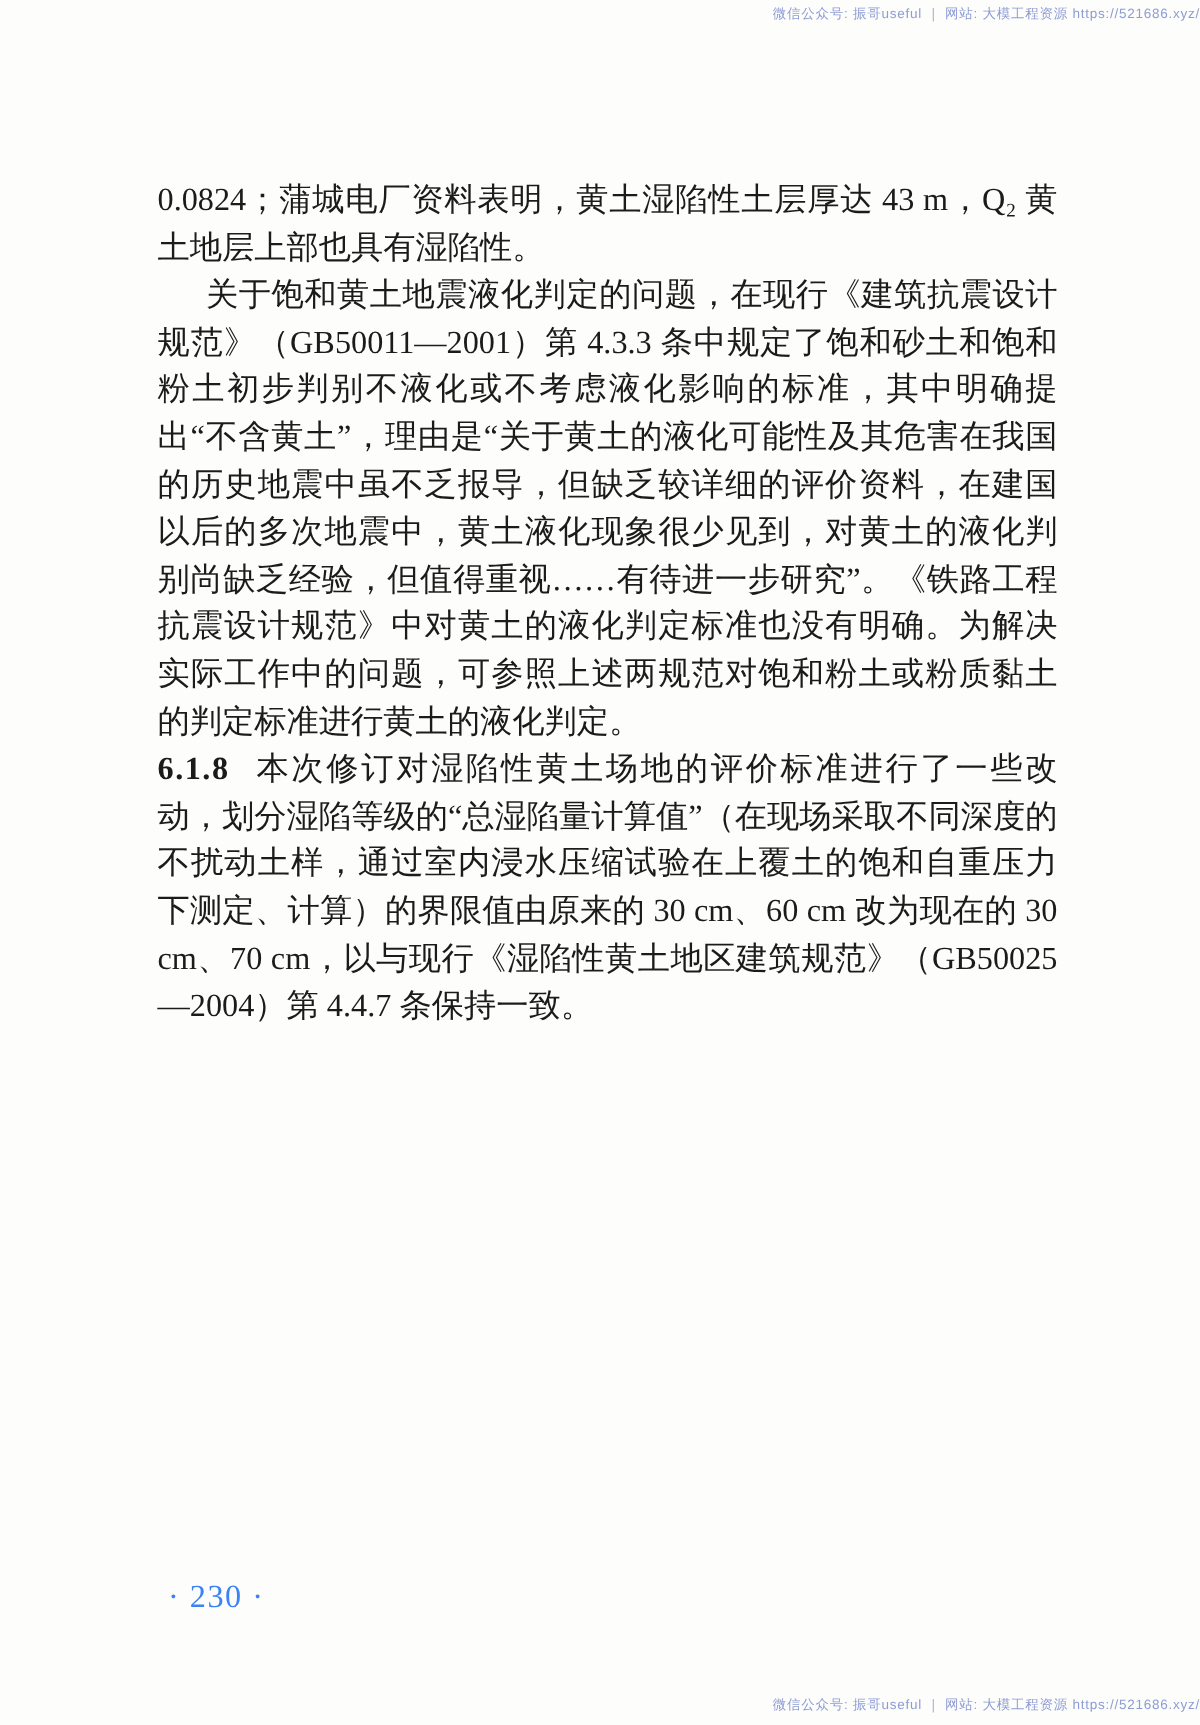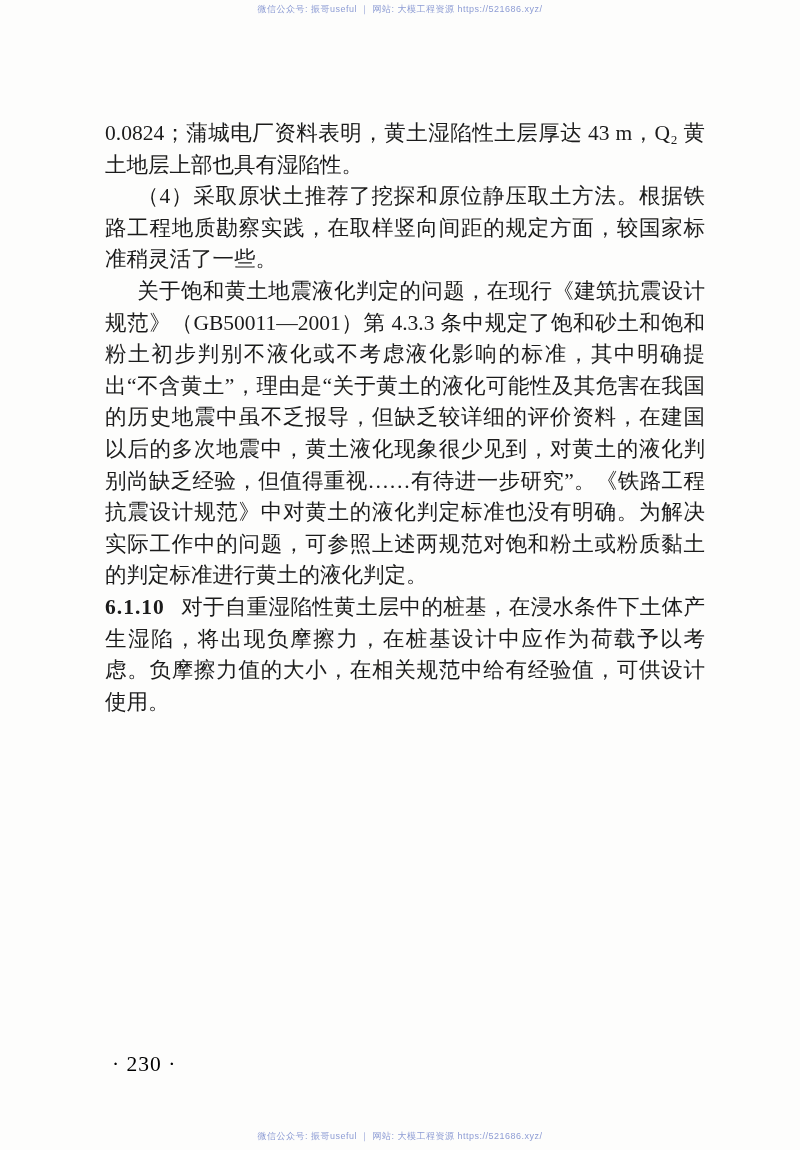--- a/index.html
+++ b/index.html
@@ -7,21 +7,21 @@
     width: 800px; height: 1150px;
     background: #fdfdfc;
     position: relative;
     overflow: hidden;
     font-family: "Liberation Serif", "DejaVu Serif", serif;
     color: #1b1b1b;
   }
   .watermark {
     position: absolute;
     left: 0; width: 800px;
-    text-align: center;
+    text-align: right;
     font-size: 9px;
     letter-spacing: 0.5px;
     color: #8d9cd4; 
     font-family: "Liberation Sans", "DejaVu Sans", sans-serif;
     white-space: nowrap;
   }
   .watermark.top { top: 3px; }
   .watermark.bottom { top: 1130px; }
   .content {
     position: absolute;
@@ -37,35 +37,34 @@
   .sec {
     font-weight: bold;
     letter-spacing: 1px;
   }
   .sec:not(:empty) { margin-right: 0.75em; }
   .page-number {
     position: absolute;
     left: 112px; top: 1052px;
     font-size: 21.5px;
     letter-spacing: 1px;
-    color: #000000;
+    color: #3b82f6;
   }
 </style>
 </head>
 <body>
 
 <div class="watermark top">微信公众号: 振哥useful ｜ 网站: 大模工程资源 https://521686.xyz/</div>
 
 <main class="content">
   <p class="para"><b class="sec"></b><span>0.0824；蒲城电厂资料表明，黄土湿陷性土层厚达 43 m，Q₂ 黄土地层上部也具有湿陷性。</span></p>
 
-  <p class="para indent"><b class="sec"></b><span>（4）采取原状土推荐了挖探和原位静压取土方法。根据铁路工程地质勘察实践，在取样竖向间距的规定方面，较国家标准稍灵活了一些。</span></p>
 
   <p class="para indent"><b class="sec"></b><span>关于饱和黄土地震液化判定的问题，在现行《建筑抗震设计规范》（GB50011—2001）第 4.3.3 条中规定了饱和砂土和饱和粉土初步判别不液化或不考虑液化影响的标准，其中明确提出“不含黄土”，理由是“关于黄土的液化可能性及其危害在我国的历史地震中虽不乏报导，但缺乏较详细的评价资料，在建国以后的多次地震中，黄土液化现象很少见到，对黄土的液化判别尚缺乏经验，但值得重视……有待进一步研究”。《铁路工程抗震设计规范》中对黄土的液化判定标准也没有明确。为解决实际工作中的问题，可参照上述两规范对饱和粉土或粉质黏土的判定标准进行黄土的液化判定。</span></p>
 
+  <p class="para"><b class="sec">6.1.8</b><span>本次修订对湿陷性黄土场地的评价标准进行了一些改动，划分湿陷等级的“总湿陷量计算值”（在现场采取不同深度的不扰动土样，通过室内浸水压缩试验在上覆土的饱和自重压力下测定、计算）的界限值由原来的 30 cm、60 cm 改为现在的 30 cm、70 cm，以与现行《湿陷性黄土地区建筑规范》（GB50025—2004）第 4.4.7 条保持一致。</span></p>
 
 
-  <p class="para"><b class="sec">6.1.10</b><span>对于自重湿陷性黄土层中的桩基，在浸水条件下土体产生湿陷，将出现负摩擦力，在桩基设计中应作为荷载予以考虑。负摩擦力值的大小，在相关规范中给有经验值，可供设计使用。</span></p>
 </main>
 
 <div class="page-number">· 230 ·</div>
 
 <div class="watermark bottom">微信公众号: 振哥useful ｜ 网站: 大模工程资源 https://521686.xyz/</div>
 
 </body></html>

